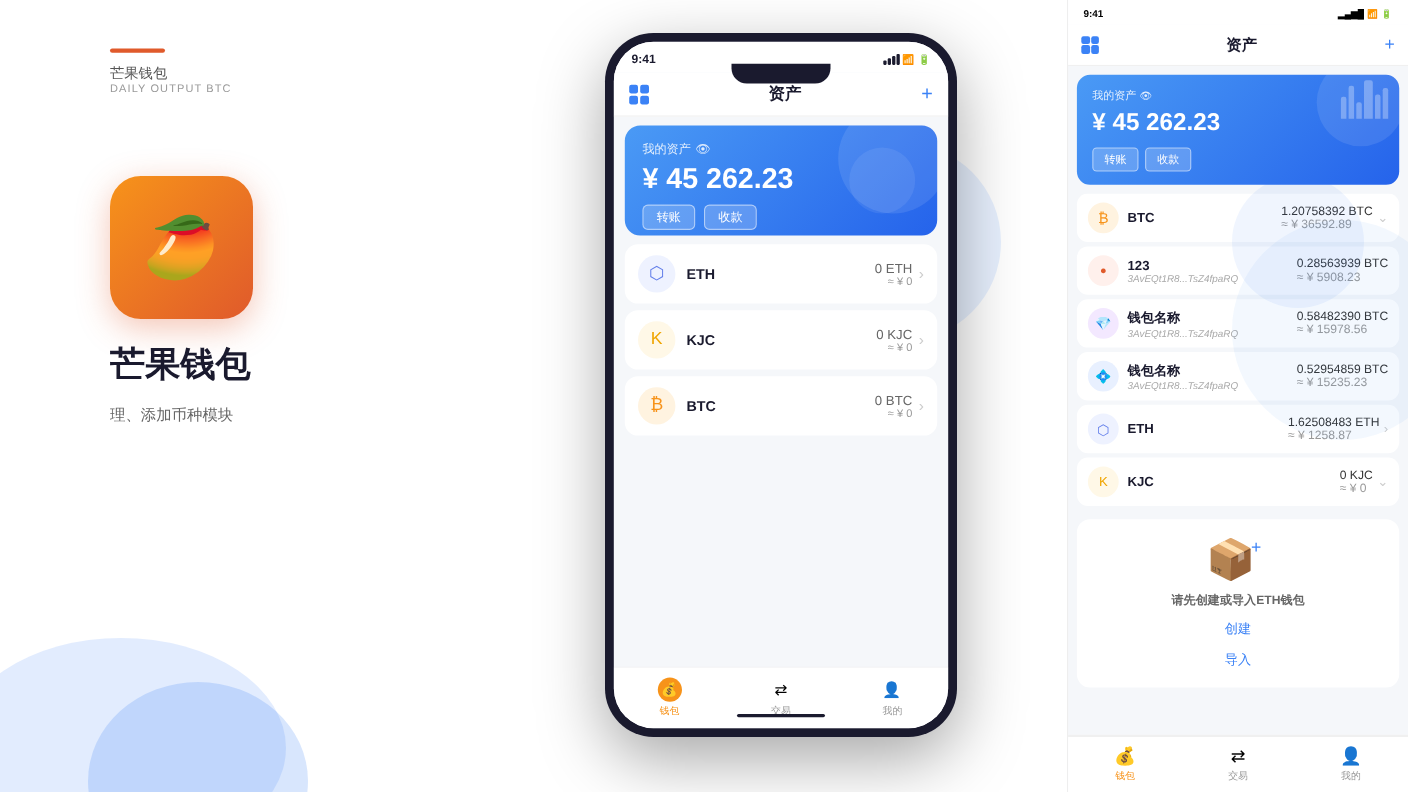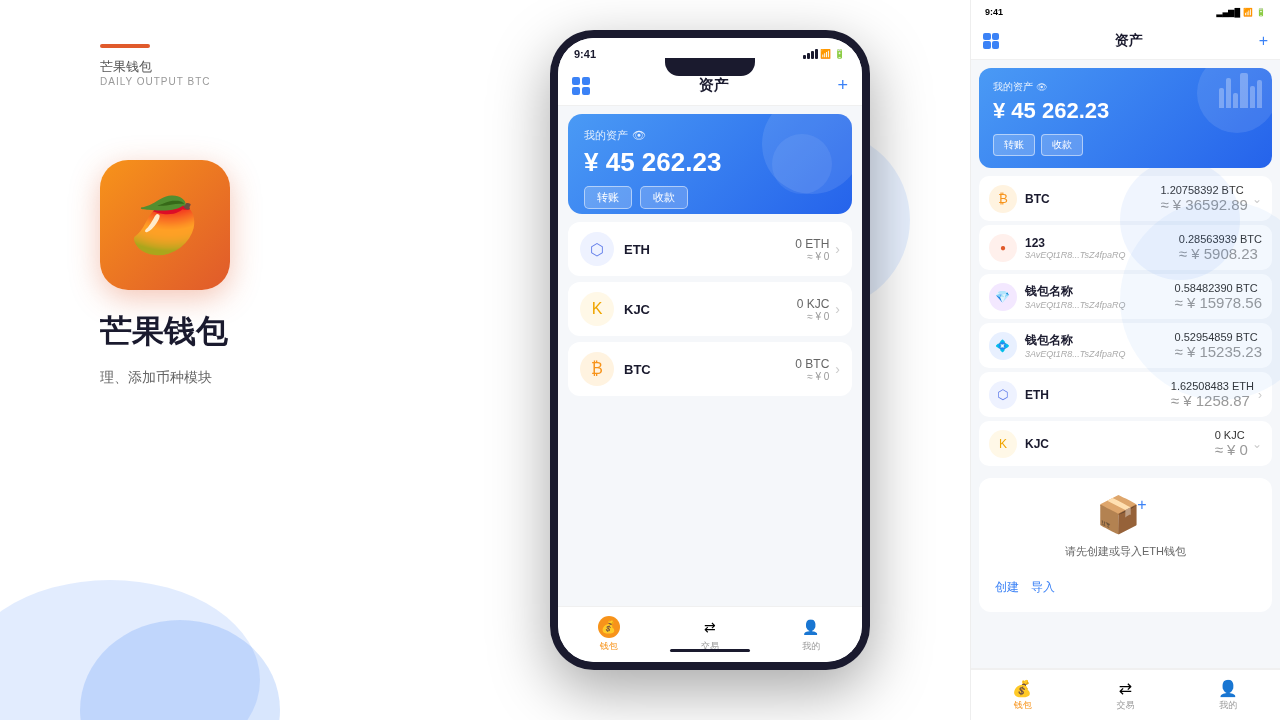--- a/index.html
+++ b/index.html
@@ -415,21 +415,21 @@
       color: #aaa;
       font-style: italic;
     }
     .right-coin-bal {
     }
     .right-coin-amount {
       font-size: 11px;
       color: #333;
     }
     .right-coin-fiat {
-      font-size: 15px;
+      font-size: 11px;
       color: #999;
     }
 
     
     .right-empty {
       margin: 8px;
       background: #fff;
       border-radius: 12px;
       padding: 16px;
       text-align: center;
@@ -438,25 +438,27 @@
       font-size: 40px;
       margin-bottom: 8px;
       display: flex;
       align-items: center;
       justify-content: center;
       gap: 4px;
     }
     .empty-text {
       font-size: 11px;
       color: #666;
-      margin-bottom: 20px;
+      margin-bottom: 10px;
+      font-weight: bold;
     }
     .empty-actions {
       display: flex;
       gap: 12px;
+      flex-direction: column;
     }
     .empty-link {
       font-size: 12px;
       color: #3b82f6;
       cursor: pointer;
       text-decoration: none;
     }
 
     
     .right-bottom-nav {

